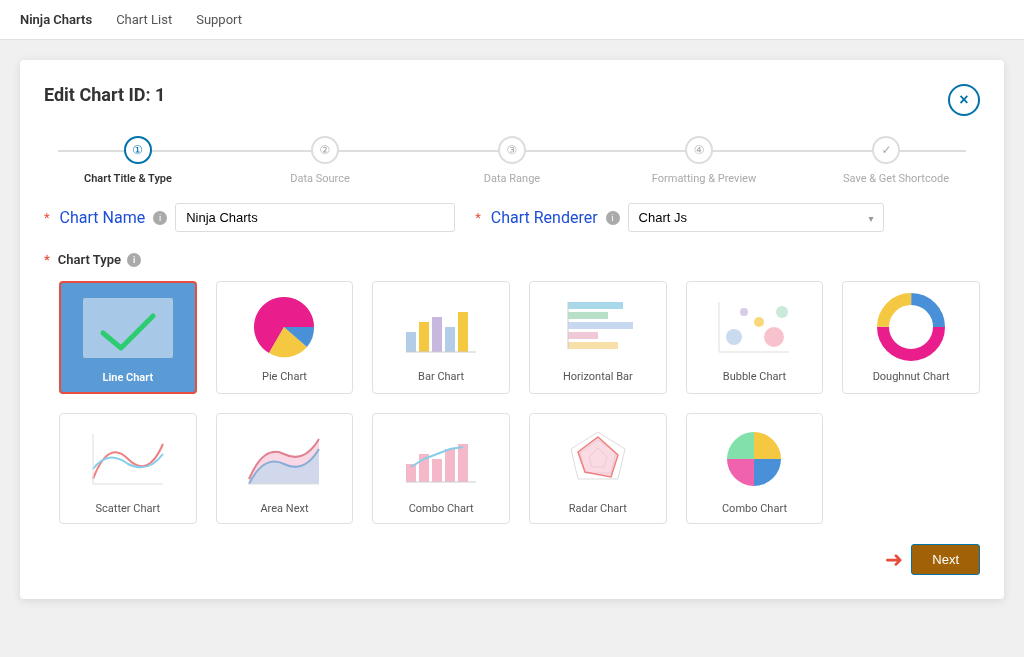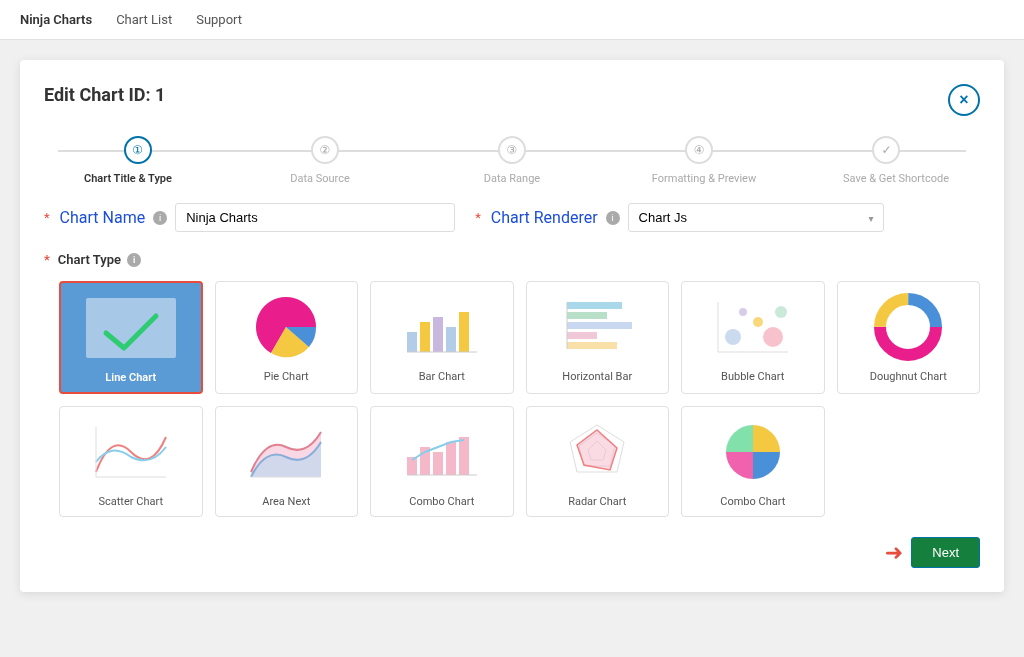--- a/index.html
+++ b/index.html
@@ -164,21 +164,21 @@
       font-weight: 600;
       color: #333;
       margin-bottom: 14px;
       display: flex;
       align-items: center;
       gap: 6px;
     }
     .chart-grid {
       display: grid;
       grid-template-columns: repeat(6, 1fr);
-      gap: 12px;
+      gap: 19px;
       margin-bottom: 20px;
       padding-left: 15px;
     }
     .chart-card {
       border: 1px solid #e0e0e0;
       border-radius: 4px;
       padding: 10px 8px 8px;
       display: flex;
       flex-direction: column;
       align-items: center;
@@ -206,21 +206,21 @@
     }
 
     
     .modal-footer {
       display: flex;
       justify-content: flex-end;
       align-items: center;
       margin-top: 10px;
     }
     .btn-next {
-      background: #15803d;
+      background: #a16207;
       color: #fff;
       border: 1px solid #0073aa;
       border-radius: 3px;
       padding: 7px 20px;
       font-size: 13px;
       cursor: pointer;
       font-weight: 500;
     }
 
     

